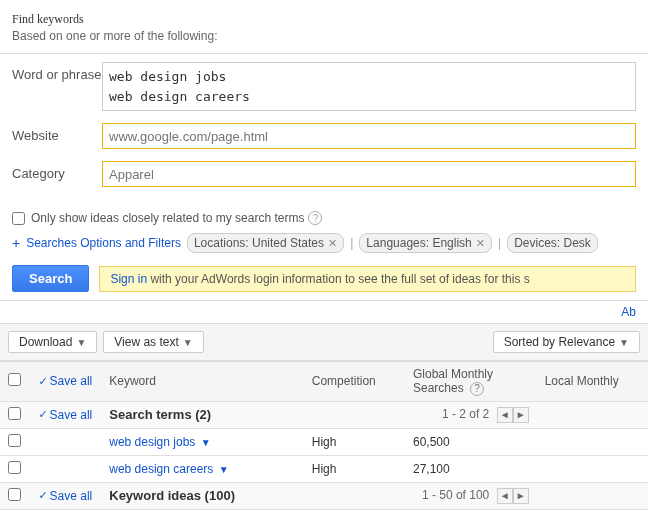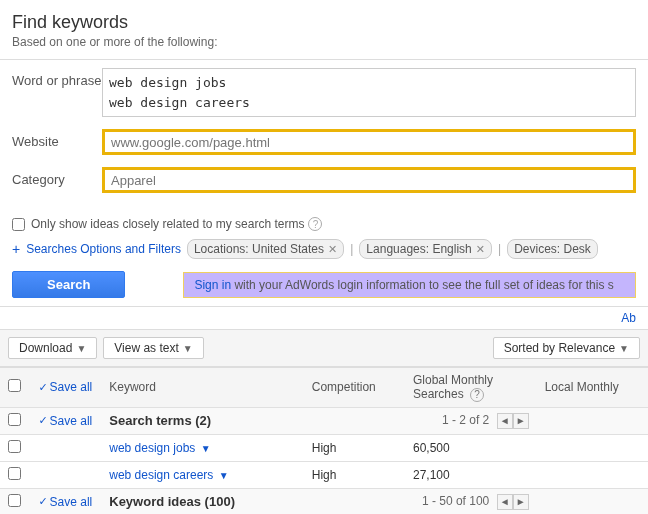--- a/index.html
+++ b/index.html
@@ -1,18 +1,18 @@
 <!DOCTYPE html>
 <html><head>
   <meta charset="utf-8">
   <style>
     * { box-sizing: border-box; margin: 0; padding: 0; }
     body { font-family: Arial, sans-serif; font-size: 13px; color: #333; background: #fff; width: 648px; overflow-x: hidden; }
 
-    .page-title { font-size: 18px; font-weight: normal; color: #333; padding: 12px 12px 2px 12px; }
+    .page-title { font-size: 12px; font-weight: normal; color: #333; padding: 12px 12px 2px 12px; font-family: Liberation Serif, serif; }
     .page-subtitle { font-size: 12px; color: #666; padding: 0 12px 10px 12px; }
 
     .form-section { border-top: 1px solid #ddd; padding: 8px 12px; }
 
     .form-row { display: flex; align-items: flex-start; margin-bottom: 12px; }
     .form-label { width: 90px; padding-top: 5px; color: #555; font-size: 13px; flex-shrink: 0; }
 
     .word-phrase-area {
       flex: 1;
       border: 1px solid #ccc;
@@ -20,21 +20,21 @@
       font-size: 13px;
       color: #333;
       line-height: 1.5;
       min-height: 46px;
       resize: none;
       outline: none;
     }
 
     .text-input {
       flex: 1;
-      border: 3px solid #eab308;
+      border: 1px solid #eab308;
       padding: 4px 6px;
       font-size: 13px;
       color: #aaa;
       height: 26px;
       outline: none;
     }
 
     .checkbox-row { display: flex; align-items: center; padding: 4px 0 4px 12px; }
     .checkbox-row input[type=checkbox] { margin-right: 6px; }
     .checkbox-row label { font-size: 12px; color: #555; }
@@ -46,27 +46,27 @@
     .filter-tag { display: inline-flex; align-items: center; background: #f1f1f1; border: 1px solid #ccc; border-radius: 8px; padding: 2px 6px; font-size: 12px; color: #555; gap: 4px; }
     .filter-tag .x { cursor: pointer; color: #888; font-size: 11px; }
     .filter-separator { color: #aaa; font-size: 12px; }
 
     .search-row { display: flex; align-items: center; padding: 8px 12px; gap: 10px; }
     .search-btn {
       background: linear-gradient(to bottom, #4d90fe, #357ae8);
       color: white;
       border: 1px solid #3079ed;
       border-radius: 2px;
-      padding: 5px 34px;
+      padding: 5px 16px;
       font-size: 13px;
       cursor: pointer;
       font-weight: bold;
     }
 
-    .sign-in-banner { background: #c4b5fd; border: 1px solid #f0d060; padding: 5px 10px; font-size: 12px; color: #555; flex: 1; margin-left: 48px; }
+    .sign-in-banner { background: #fef9c3; border: 1px solid #f0d060; padding: 5px 10px; font-size: 12px; color: #555; flex: 1; }
     .sign-in-banner a { color: #15c; text-decoration: none; }
 
     .divider { border: none; border-top: 1px solid #ddd; margin: 0; }
 
     .ab-link-row { text-align: right; padding: 4px 12px; font-size: 12px; color: #15c; cursor: pointer; }
 
     .toolbar { display: flex; align-items: center; justify-content: space-between; padding: 7px 8px; border-bottom: 1px solid #ddd; border-top: 1px solid #ddd; background: #f5f5f5; }
     .toolbar-left { display: flex; gap: 6px; }
     .toolbar-btn {
       background: #fff;

